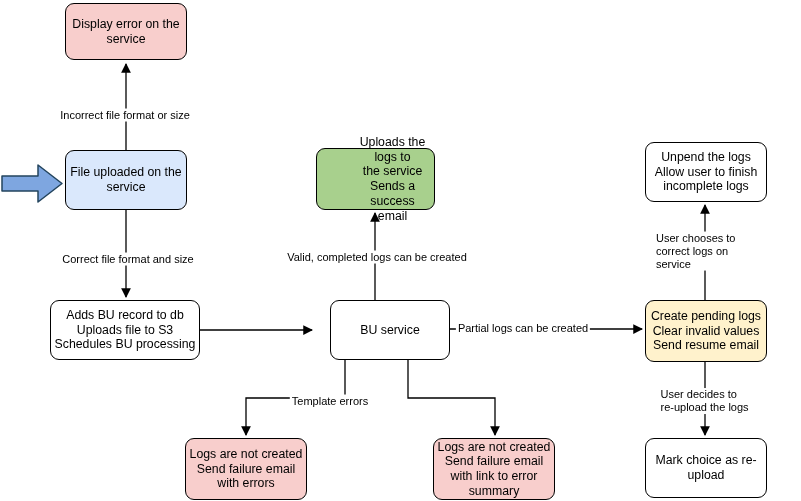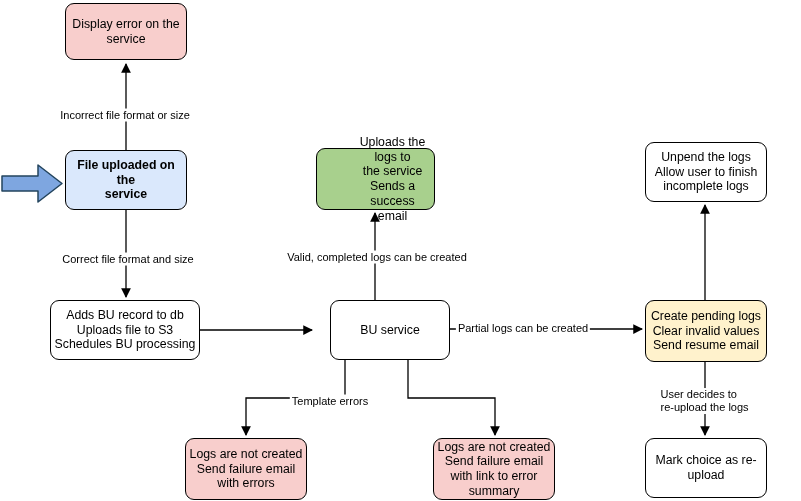--- a/index.html
+++ b/index.html
@@ -10,21 +10,21 @@
   svg.edges{position:absolute;left:0;top:0;width:801px;height:501px;}
   .edge{stroke:var(--stroke);stroke-width:1.3;fill:none;}
   .node{
     position:absolute;box-sizing:border-box;
     border:1.4px solid var(--stroke);border-radius:9px;
     display:flex;align-items:center;justify-content:center;
     text-align:center;font-size:12.3px;line-height:1.2;
     white-space:pre-line;padding:1px 2px;background:var(--white-fill);
   }
   .node.pink{background:var(--pink-fill);}
-  .node.blue{background:var(--blue-fill);font-weight:bold;}
+  .node.blue{background:var(--blue-fill);}
   .node.green{background:var(--green-fill);padding-left:36px;}
   .node.yellow{background:var(--yellow-fill);}
   .elabel{
     position:absolute;transform:translate(-50%,-50%);
     background:#fff;font-size:11px;line-height:1.18;
     white-space:pre-line;padding:0 2px;
   }
 </style>
 </head>
 <body>
@@ -84,16 +84,17 @@
 Send failure email
 with link to error
 summary</div>
   <div class="node" style="left:645px;top:438px;width:122px;height:60px">Mark choice as re-
 upload</div>
 
   <div class="elabel" style="left:125px;top:115px">Incorrect file format or size</div>
   <div class="elabel" style="left:128px;top:259px">Correct file format and size</div>
   <div class="elabel" style="left:377px;top:257px">Valid, completed logs can be created</div>
   <div class="elabel" style="left:523px;top:328px">Partial logs can be created</div>
+  <div class="elabel" style="left:703px;top:251px">User chooses to correct logs on service</div>
   <div class="elabel" style="left:706px;top:401px">User decides to re-upload the logs</div>
   <div class="elabel" style="left:330px;top:401px">Template errors</div>
 
 </div>
 
 </body></html>

